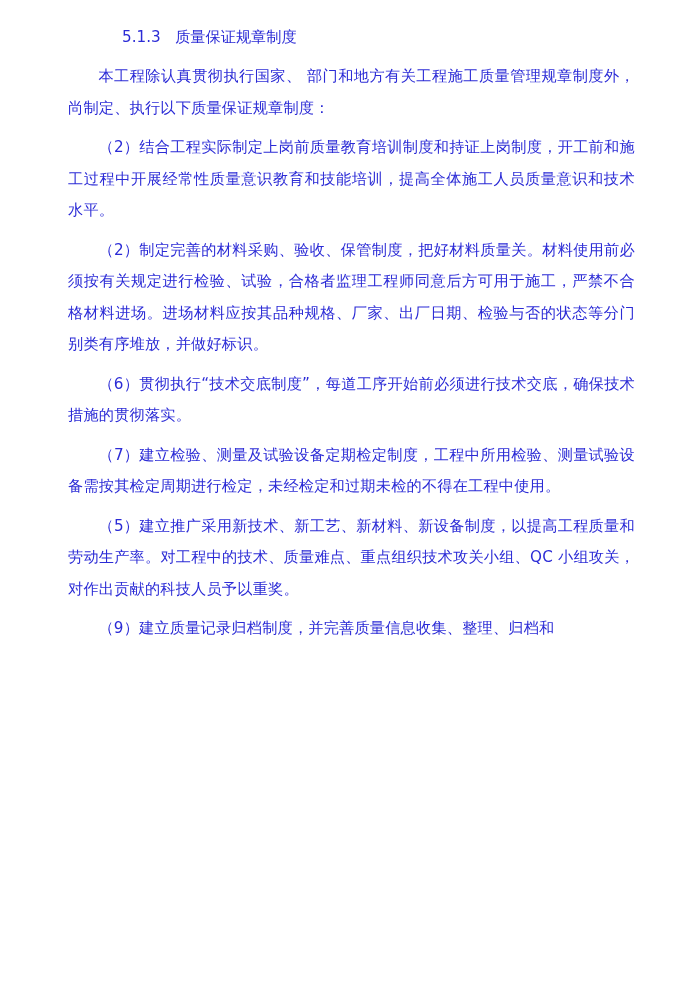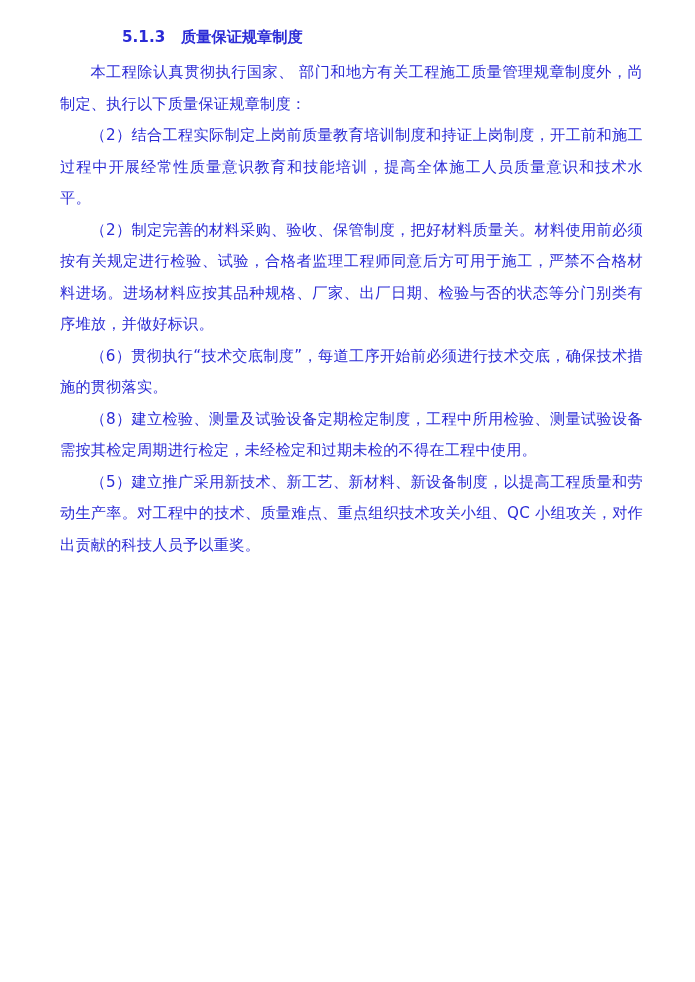--- a/index.html
+++ b/index.html
@@ -25,38 +25,39 @@
     font-size: 15.2px;
     line-height: 31.5px;
     color: #2b2bd6;
     letter-spacing: 0.2px;
   }
   .heading {
     margin: 0 0 4px 0;
     padding-left: 62px;
     font-size: 15.2px;
     line-height: 31px;
-    font-weight: bold;
+    font-weight: normal;
     color: #2b2bd6;
     white-space: pre;
   }
   p.para {
-    margin: 0;
+    margin: 8px;
     text-align: justify;
     text-justify: inter-ideograph;
     text-indent: 2em;
     word-break: break-all;
   }
 </style>
 </head>
 <body>
 
 <div class="page">
   <h3 class="heading">5.1.3   质量保证规章制度</h3>
   <div class="doc-body">
     <p class="para">本工程除认真贯彻执行国家、 部门和地方有关工程施工质量管理规章制度外，尚制定、执行以下质量保证规章制度：</p>
     <p class="para">（2）结合工程实际制定上岗前质量教育培训制度和持证上岗制度，开工前和施工过程中开展经常性质量意识教育和技能培训，提高全体施工人员质量意识和技术水平。</p>
     <p class="para">（2）制定完善的材料采购、验收、保管制度，把好材料质量关。材料使用前必须按有关规定进行检验、试验，合格者监理工程师同意后方可用于施工，严禁不合格材料进场。进场材料应按其品种规格、厂家、出厂日期、检验与否的状态等分门别类有序堆放，并做好标识。</p>
     <p class="para">（6）贯彻执行“技术交底制度”，每道工序开始前必须进行技术交底，确保技术措施的贯彻落实。</p>
-    <p class="para">（8）建立检验、测量及试验设备定期检定制度，工程中所用检验、测量试验设备需按其检定周期进行检定，未经检定和过期未检的不得在工程中使用。</p>
+    <p class="para">（7）建立检验、测量及试验设备定期检定制度，工程中所用检验、测量试验设备需按其检定周期进行检定，未经检定和过期未检的不得在工程中使用。</p>
     <p class="para">（5）建立推广采用新技术、新工艺、新材料、新设备制度，以提高工程质量和劳动生产率。对工程中的技术、质量难点、重点组织技术攻关小组、QC 小组攻关，对作出贡献的科技人员予以重奖。</p>
+    <p class="para">（9）建立质量记录归档制度，并完善质量信息收集、整理、归档和</p>
   </div>
 </div>
 
 </body></html>

